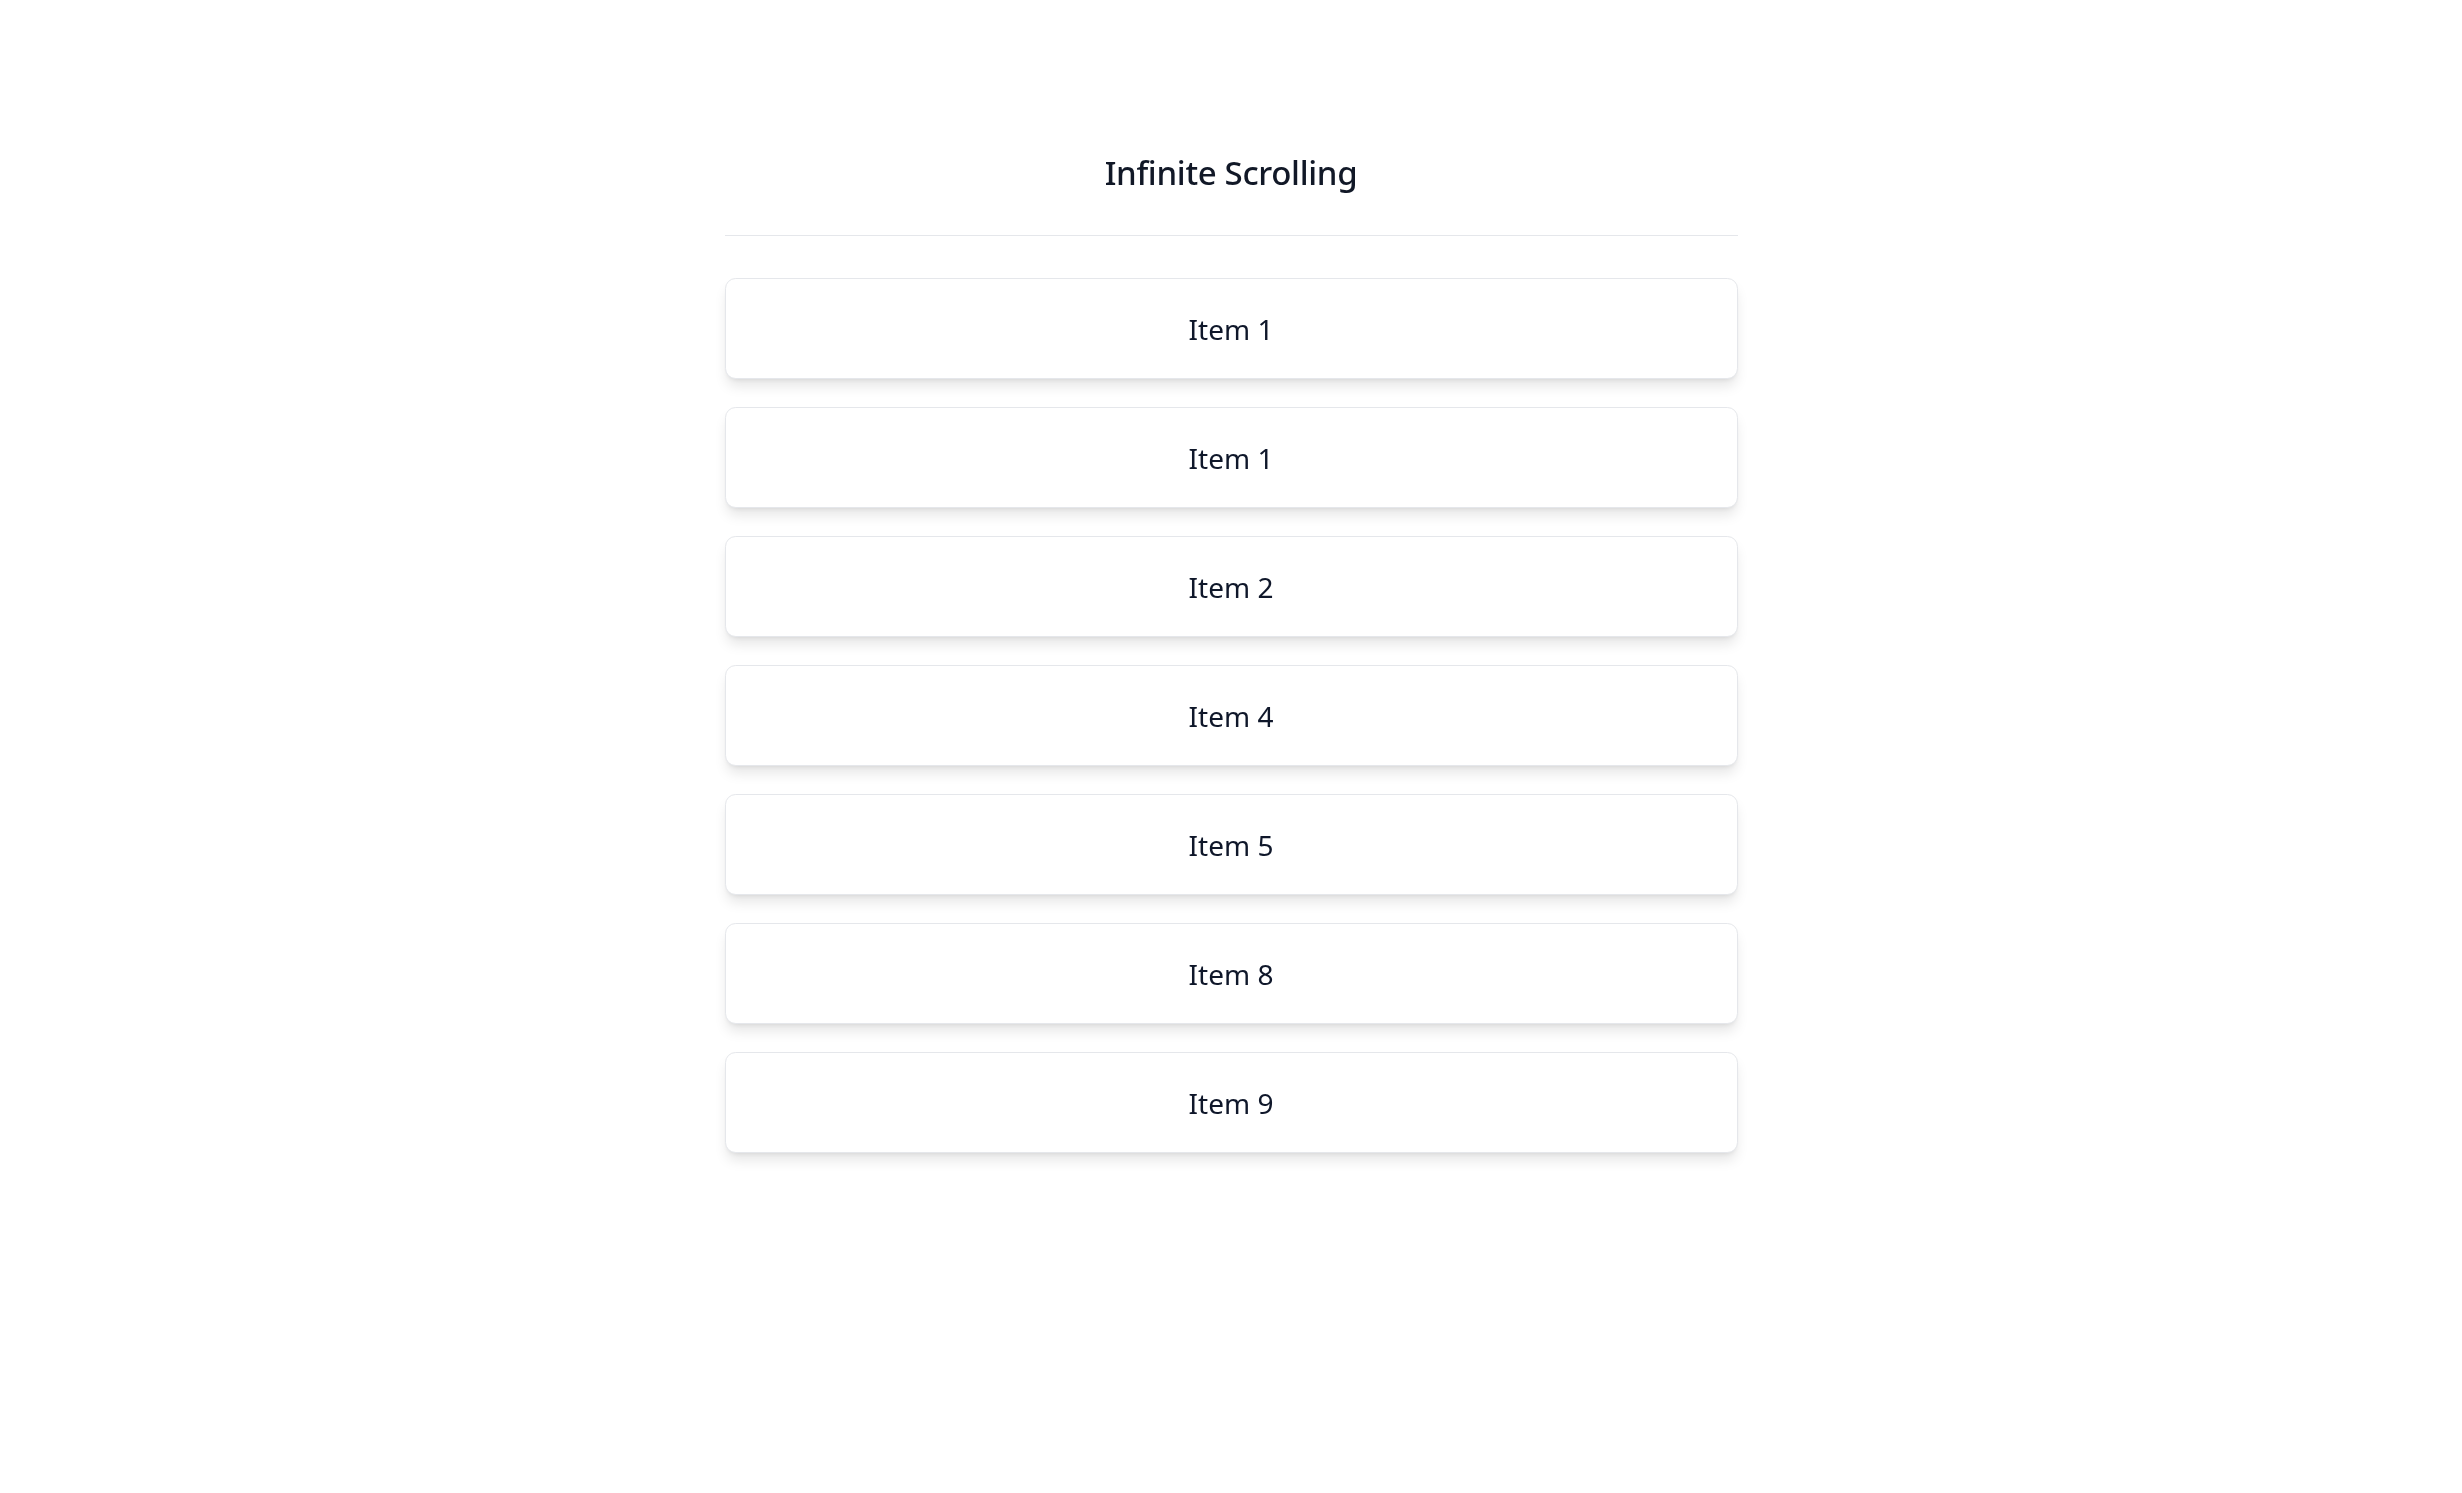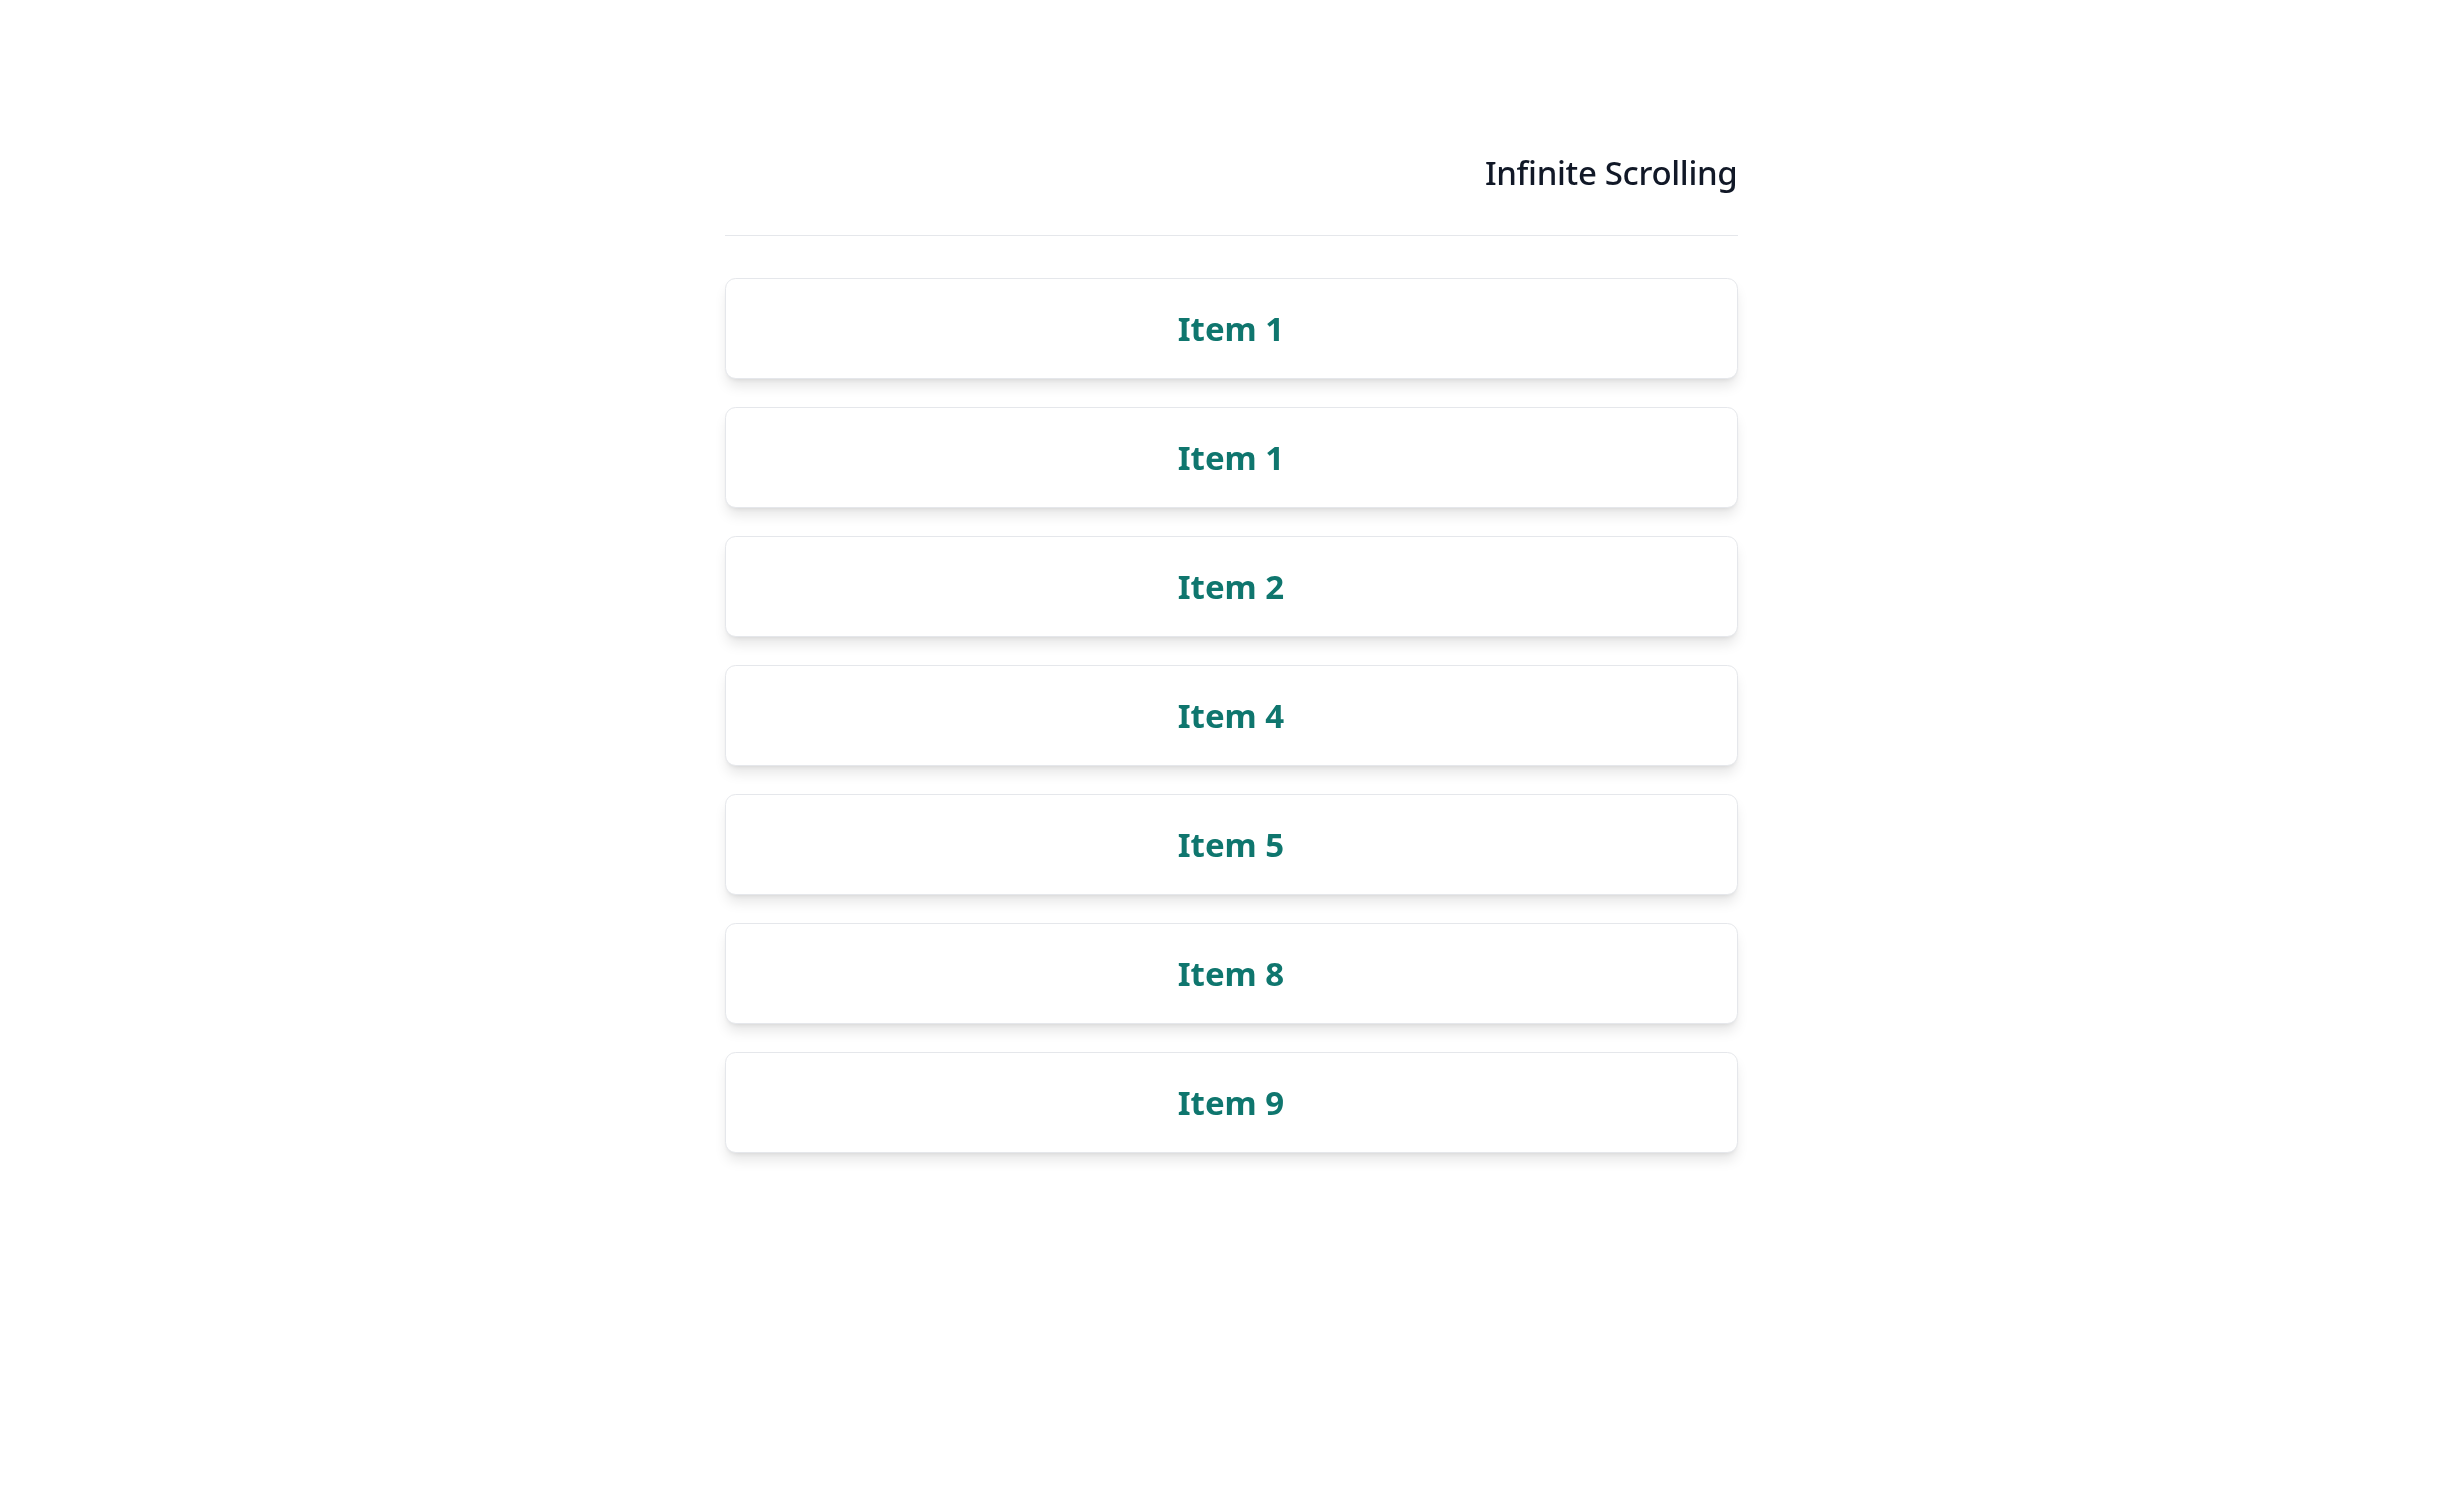--- a/index.html
+++ b/index.html
@@ -26,21 +26,21 @@
 
   .container {
     width: 1013px;
     max-width: 100%;
   }
 
   .title {
     font-size: 33px;
     font-weight: 500;
     color: #111827;
-    text-align: right;
+    text-align: center;
     letter-spacing: -0.01em;
   }
 
   .divider {
     margin-top: 40px;
     border: none;
     border-top: 0.9px solid #e5e7eb;
     width: 100%;
   }
 
@@ -58,23 +58,23 @@
     box-shadow:
       0 8.8px 13px -2.6px rgba(0, 0, 0, 0.10),
       0 3.5px 5.3px -3.5px rgba(0, 0, 0, 0.10);
     height: 101px;
     display: flex;
     align-items: center;
     justify-content: center;
   }
 
   .list-item-label {
-    font-size: 33px;
-    color: #0f766e;
-    font-weight: 700;
+    font-size: 28px;
+    color: #0f172a;
+    font-weight: 400;
   }
 
   
 </style>
 </head>
 <body>
 
 <div class="page">
   <div class="container">
     <h1 class="title">Infinite Scrolling</h1>

